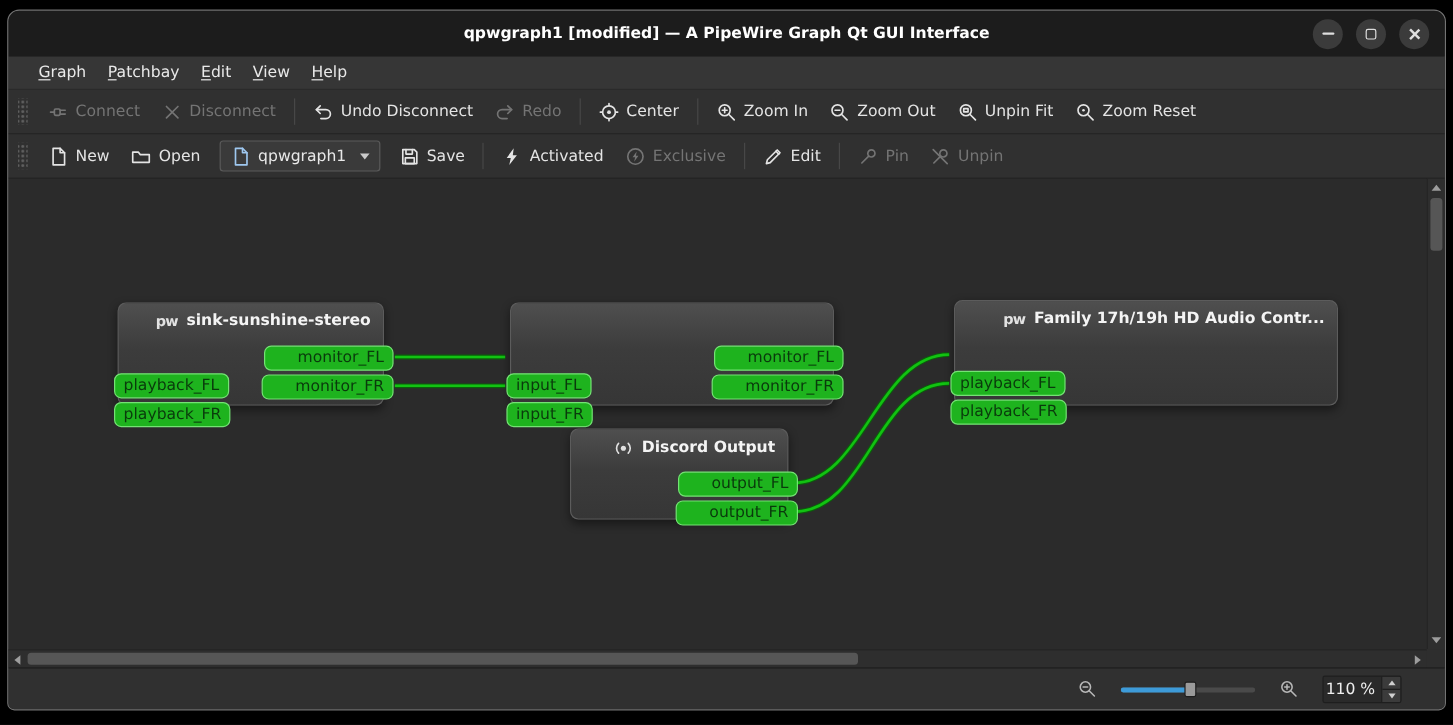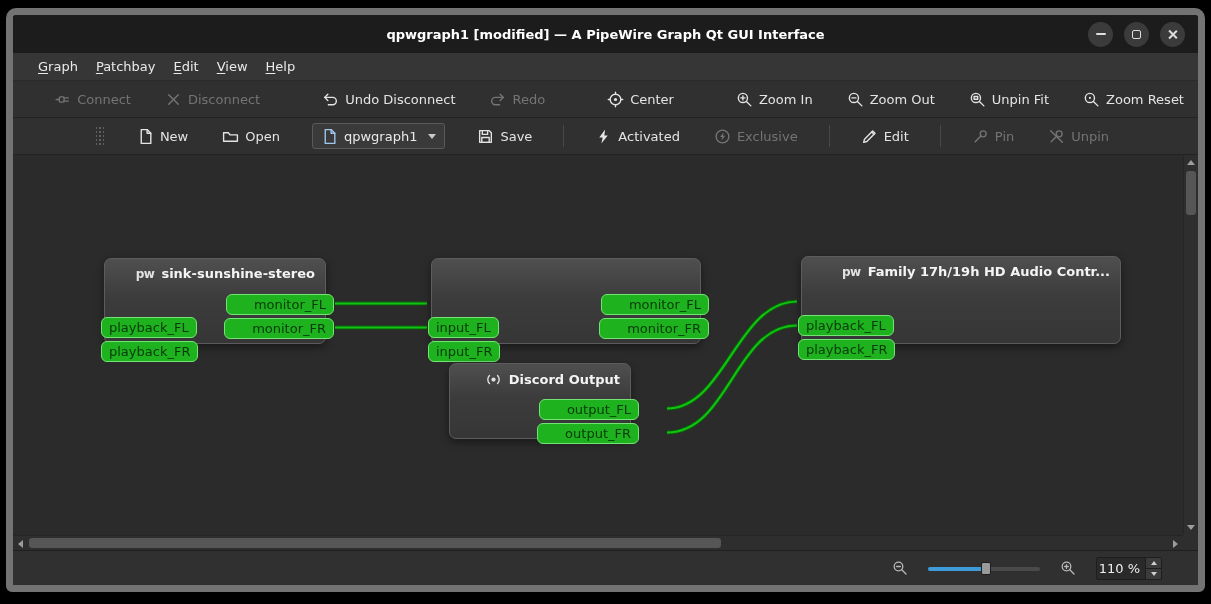--- a/index.html
+++ b/index.html
@@ -5,21 +5,21 @@
   * { box-sizing: border-box; margin: 0; padding: 0; }
   html,body { width:1211px; height:604px; }
   body {
     background:#000;
     font-family:"DejaVu Sans","Liberation Sans",sans-serif;
     position:relative; overflow:hidden; cursor:default;
     -webkit-font-smoothing:antialiased;
   }
   .window {
     position:absolute; left:6px; top:8px; width:1199px; height:584px;
-    background:#262626; border:7px solid #737373;
+    background:#262626; border:1px solid #737373;
     border-radius:10px 10px 6px 6px; overflow:hidden;
     display:flex; flex-direction:column;
   }
   
   .titlebar { flex:0 0 38px; background:#1c1c1c; position:relative;
     display:flex; align-items:center; justify-content:center; }
   .title { color:#fff; font-weight:bold; font-size:13px; }
   .win-controls { position:absolute; right:13px; top:0; height:100%;
     display:flex; align-items:center; gap:11px; }
   .win-btn { width:25px; height:25px; border-radius:50%; background:#3b3b3b;
@@ -31,21 +31,21 @@
     width:1.6px; height:11px; background:#dedede; }
   .glyph-close::before { transform:rotate(45deg); }
   .glyph-close::after  { transform:rotate(-45deg); }
   
   .menubar { flex:0 0 28px; background:#363636; display:flex; align-items:stretch;
     padding-left:16px; border-bottom:1px solid #2a2a2a; }
   .menu-item { display:flex; align-items:center; padding:0 9px; color:#e9e9e9; font-size:13px; }
   .mn { text-decoration:underline; text-underline-offset:2px; }
   
   .toolbar { flex:0 0 37px; background:#303030; display:flex; align-items:center;
-    padding:0 6px; border-bottom:1px solid #232323; gap:18px;justify-content:center; }
+    padding:0 6px; border-bottom:1px solid #232323; gap:2px; }
   .tb-handle { width:8px; height:22px; margin:0 7px 0 2px;
     background-image:radial-gradient(circle,#606060 1px,transparent 1.3px);
     background-size:4px 4px; background-position:center; }
   .tbtn { display:flex; align-items:center; gap:6px; height:27px; padding:0 8px;
     color:#e4e4e4; font-size:13px; border-radius:3px; white-space:nowrap; }
   .tbtn.disabled { color:#747474; }
   .tb-sep { width:1px; height:22px; background:#474747; margin:0 5px; }
   svg.ic { width:17px; height:17px; stroke:currentColor; fill:none;
     stroke-width:1.3; stroke-linecap:round; stroke-linejoin:round; flex:0 0 auto; }
   .combo { display:flex; align-items:center; gap:6px; height:26px; padding:0 8px;
@@ -339,21 +339,21 @@
 
       <div class="node" style="left:788px;top:101px;width:320px;height:88px">
         <div class="node-header">
           <span class="pw-glyph">pw</span>
           <span class="node-title">Family 17h/19h HD Audio Contr...</span>
         </div>
         <div class="port left" style="top:35px">playback_FL</div>
         <div class="port left" style="top:59px">playback_FR</div>
       </div>
 
-      <div class="node" style="left:436px;top:208px;width:182px;height:76px">
+      <div class="node" style="left:468px;top:208px;width:182px;height:76px">
         <div class="node-header">
           <svg class="ic" viewBox="0 0 16 16" width="16" height="16" style="stroke:#e0e0e0">
               <circle cx="8" cy="8" r="2" fill="#e0e0e0" stroke="none"></circle>
               <path d="M4.2 4.2a5.4 5.4 0 0 0 0 7.6M11.8 4.2a5.4 5.4 0 0 1 0 7.6"></path>
             </svg>
           <span class="node-title">Discord Output</span>
         </div>
         <div class="port right" style="top:35px">output_FL</div>
         <div class="port right" style="top:59px">output_FR</div>
       </div>

